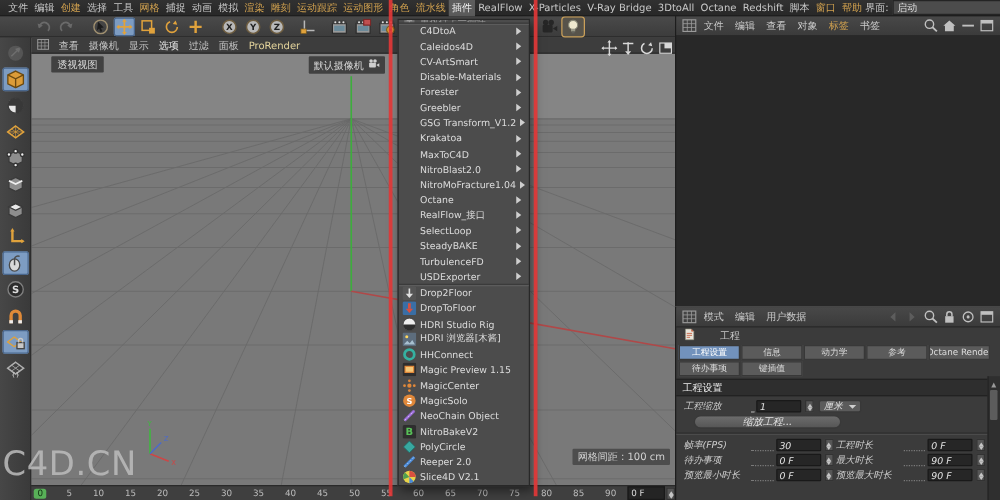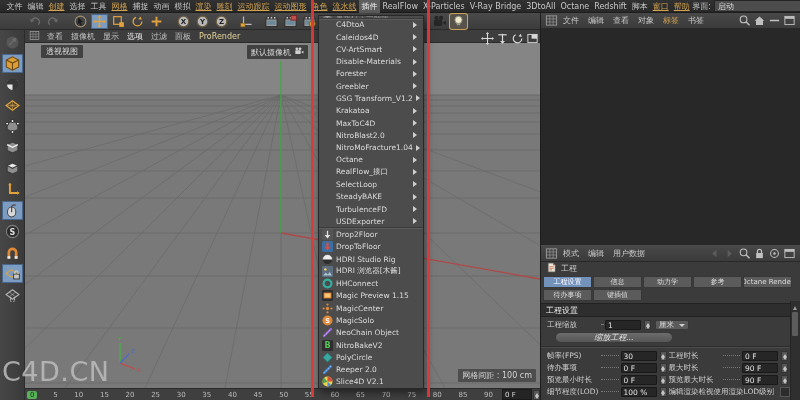--- a/index.html
+++ b/index.html
@@ -2,21 +2,21 @@
 <html><head>
 <meta charset="utf-8">
 <style>
   html,body{margin:0;padding:0;background:#222;}
   #stage{position:relative;width:800px;height:400px;background:#3a3a3a;overflow:hidden;
          font-family:"DejaVu Sans","Liberation Sans",sans-serif;font-size:8px;color:#c8c8c8;}
   
   .titlebar{position:absolute;left:0;top:0;width:800px;height:13px;background:linear-gradient(#313131,#282828);
             border-bottom:1px solid #1e1e1e;display:flex;align-items:center;padding-left:4px;box-sizing:border-box;z-index:30;white-space:nowrap;}
   .tb-item{padding:0 2.5px;line-height:13px;cursor:default;}
-  .tb-item.accent{color:#d2a24f;text-decoration:underline;}
+  .tb-item.accent{color:#d2a24f;}
   .tb-item.selected{background:#5d5d5d;color:#f2f2f2;}
   .iface{margin-left:auto;display:flex;align-items:center;gap:3px;padding-right:3px;}
   .iface-select{width:126px;height:10px;background:#4c4c4c;border:1px solid #242424;display:flex;align-items:center;
                 justify-content:space-between;padding:0 3px;color:#dedede;}
   .caret{width:0;height:0;border:3px solid transparent;border-top-color:#cfcfcf;margin-top:3px;}
   
   .toolbar{position:absolute;left:0;top:13px;width:540px;height:17px;background:linear-gradient(#4a4a4a,#3c3c3c);
            border-bottom:1px solid #2a2a2a;display:flex;align-items:center;padding-left:26px;box-sizing:border-box;z-index:6;gap:2px;}
   .tool{width:17px;height:15px;display:flex;align-items:center;justify-content:center;border-radius:2px;flex:none;}
   .tool svg{width:13px;height:13px;}
@@ -39,21 +39,21 @@
   .vp-mi{padding:0 4px;color:#c4c4c4;}
   .vp-mi.bright{color:#ededed;text-align:center;}
   .vp-mi.accent{color:#e4d49c;}
   .vp-viewlabel{position:absolute;left:16px;top:15px;background:rgba(60,60,60,.92);padding:1px 5px;color:#d8d8d8;z-index:4;border-radius:1px;}
   .vp-camera{position:absolute;left:222px;top:15px;background:rgba(60,60,60,.92);padding:1px 4px;display:flex;gap:3px;align-items:center;z-index:4;border-radius:1px;color:#d8d8d8;}
   .vp-camera svg{width:10px;height:10px;}
   .vp-nav{position:absolute;right:3px;top:2px;display:flex;gap:4px;z-index:5;}
   .vp-nav .hicon{width:11px;height:11px;}
   .vp-nav svg{width:11px;height:11px;}
   .vp-svg{position:absolute;left:0;top:13px;}
-  .grid-info{position:absolute;right:4px;bottom:6px;background:rgba(72,72,72,.9);padding:1px 4px;color:#d2d2d2;z-index:3;border-radius:1px;}
+  .grid-info{position:absolute;right:4px;bottom:16px;background:rgba(72,72,72,.9);padding:1px 4px;color:#d2d2d2;z-index:3;border-radius:1px;}
   .watermark{position:absolute;left:2px;top:356px;font-size:27px;color:#bdbdbd;opacity:.85;z-index:44;letter-spacing:.5px;}
   
   .timeline{position:absolute;left:25px;top:388px;width:515px;height:12px;background:#3f3f3f;border-top:1px solid #2a2a2a;
             display:flex;align-items:center;box-sizing:border-box;z-index:4;}
   .ruler{flex:1;display:flex;justify-content:space-between;padding:0 8px 0 2px;align-items:center;}
   .tick{font-size:7px;color:#bcbcbc;padding:0 1px;}
   .tick.playhead{background:#58b058;color:#103010;border-radius:2px;padding:0 3px;}
   .frame-box{width:24px;height:9px;background:#242424;border:1px solid #191919;font-size:7px;display:flex;align-items:center;padding:0 2px;color:#ddd;flex:none;}
   .stepper{width:7px;height:10px;background:#565656;border:1px solid #333;box-sizing:border-box;display:flex;flex-direction:column;
            align-items:center;justify-content:space-evenly;flex:none;margin-left:1px;}
@@ -76,31 +76,31 @@
   .om{position:absolute;left:540px;top:13px;width:260px;height:232px;background:#282828;border-left:1px solid #1d1d1d;box-sizing:border-box;z-index:6;}
   .panel-header{height:15px;background:linear-gradient(#484848,#3b3b3b);border-bottom:1px solid #292929;display:flex;align-items:center;padding:0 4px;gap:1px;}
   .ph-mi{padding:0 4px;color:#cacaca;white-space:nowrap;}
   .ph-mi.accent{color:#d2a24f;}
   .hdr-icons{margin-left:auto;display:flex;gap:2px;align-items:center;}
   .hicon{width:13px;height:13px;flex:none;}
   .hicon svg{width:13px;height:13px;}
   .hicon.disabled{opacity:.5;}
   .am{position:absolute;left:540px;top:245px;width:260px;height:176px;background:#3b3b3b;border-left:1px solid #1d1d1d;
       border-top:1px solid #4c4c4c;box-sizing:border-box;z-index:6;display:flex;flex-direction:column;position:absolute;}
-  .am-objrow{height:13px;display:flex;align-items:center;gap:4px;padding:0 5px;font-family:Liberation Mono, monospace;}
+  .am-objrow{height:13px;display:flex;align-items:center;gap:19px;padding:0 5px;font-family:Liberation Mono, monospace;}
   .am-objrow svg{width:11px;height:11px;}
   .am-tabs{display:flex;padding:0 2px;gap:1px;margin-top:1px;}
   .tab{width:49px;height:12px;background:#5b5b5b;border:1px solid #383838;box-sizing:border-box;display:flex;align-items:center;
        justify-content:center;color:#dcdcdc;overflow:hidden;white-space:nowrap;font-size:7px;flex:none;}
   .tab.active{background:#7292bc;color:#fff;}
   .am-section{height:12px;background:#2e2e2e;border-top:1px solid #222;border-bottom:1px solid #222;display:flex;align-items:center;
               padding:0 14px 0 5px;color:#ececec;margin-top:2px;}
   .am-body{flex:1;padding-top:2px;position:relative;}
   .am-row{height:12px;display:flex;align-items:center;padding:0 12px 0 6px;gap:2px;}
-  .col{flex:1;display:flex;align-items:flex-start;gap:2px;min-width:0;}
+  .col{flex:1;display:flex;align-items:flex-end;gap:2px;min-width:0;font-style:italic;}
   .am-label{white-space:nowrap;overflow:hidden;color:#cfcfcf;font-size:7.5px;}
   .l1,.lw{width:52px;flex:none;}
   .leader{flex:1;height:4px;border-bottom:1px dotted #7a7a7a;min-width:2px;}
   .fld{width:36px;height:10px;background:#262626;border:1px solid #191919;border-radius:1px;display:flex;align-items:center;
        padding:0 2px;color:#e2e2e2;flex:none;box-sizing:border-box;font-size:7.5px;}
   .unit{width:34px;height:10px;background:#5b5b5b;border:1px solid #383838;border-radius:2px;display:flex;align-items:center;
         justify-content:space-between;padding:0 3px;color:#e2e2e2;flex:none;box-sizing:border-box;font-size:7.5px;margin-left:2px;}
   .chk{width:8px;height:8px;background:#2c2c2c;border:1px solid #565656;flex:none;margin-left:4px;display:none;}
   .am-btnrow{height:13px;display:flex;align-items:center;padding-left:14px;}
   .am-btn{width:118px;height:11px;background:linear-gradient(#6c6c6c,#565656);border:1px solid #393939;border-radius:6px;
@@ -848,36 +848,20 @@
             <span class="am-label l2 lw">预览最大时长</span>
             <span class="leader ld2"></span>
             <span class="fld f2">90 F</span>
             <span class="stepper st2">
               <i class="up"></i>
               <i class="dn"></i>
             </span>
 
           </div>
         </div>
-        <div class="am-row">
-          <div class="col">
-            <span class="am-label l1">细节程度(LOD)</span>
-            <span class="leader"></span>
-            <span class="fld f1">100 %</span>
-            <span class="stepper">
-              <i class="up"></i>
-              <i class="dn"></i>
-            </span>
-          </div>
-          <div class="col">
-            <span class="am-label l2 lw" style="width: auto;">编辑渲染检视使用渲染LOD级别</span>
-
-            <span class="chk" style="display: block;"></span>
-          </div>
-        </div>
     </div>
     <div class="am-scroll">
       <i class="sarr sup"></i>
         <span class="thumb"></span>
         <i class="sarr sdn"></i>
     </div>
   </div>
 
 </div>
 

